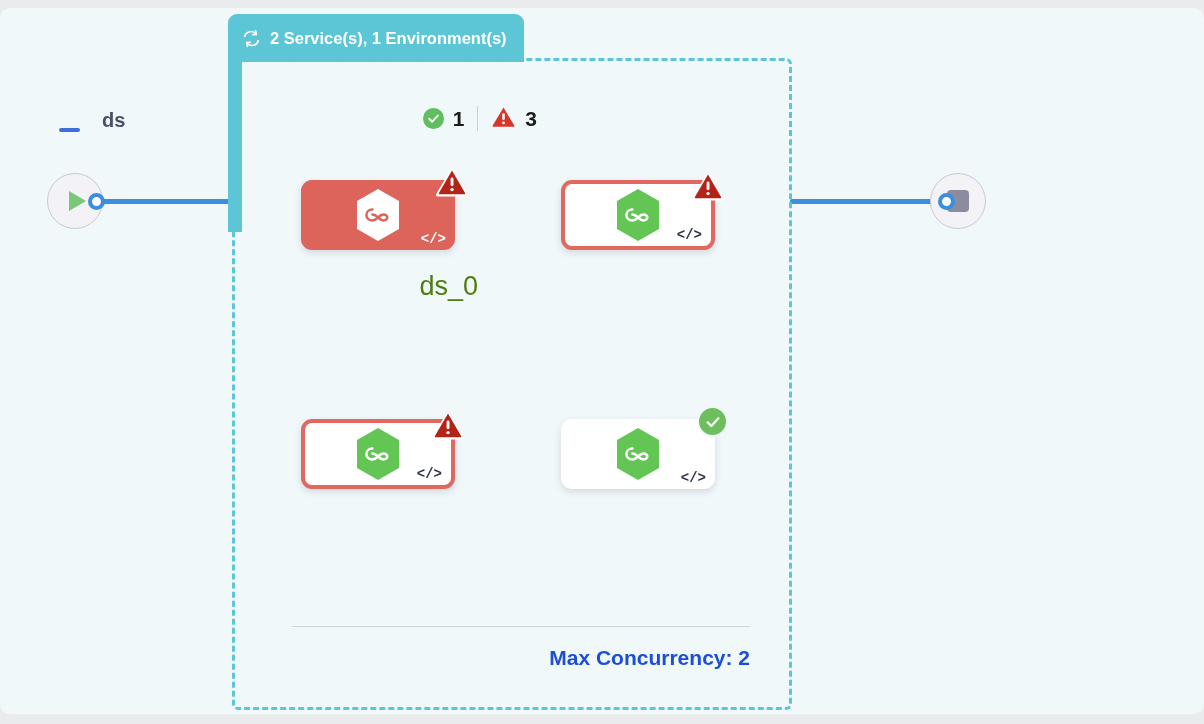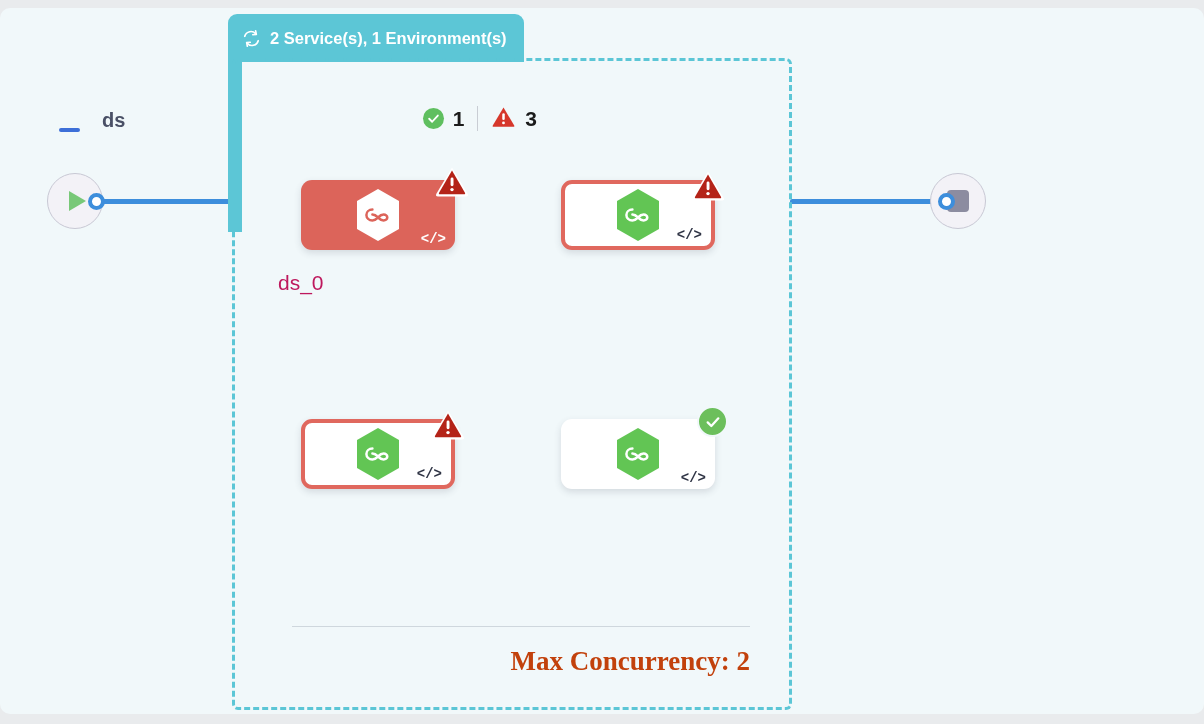--- a/index.html
+++ b/index.html
@@ -231,44 +231,43 @@
     background: #6cbf5c;
     border: 2.5px solid #f1f8fa;
     box-sizing: border-box;
     display: flex;
     align-items: center;
     justify-content: center;
   }
 
   .node-label {
     margin-top: 21px;
-    text-align: left;
-    font-size: 21px;
-    color: #be185d;
+    text-align: right;
+    font-size: 27px;
+    color: #4d7c0f;
   }
 
   
   #group-divider {
     position: absolute;
     left: 292px;
     top: 618px;
     width: 458px;
     height: 1px;
     background: #cfd7dd;
   }
   #max-concurrency {
     position: absolute;
     left: 292px;
     top: 638px;
     width: 458px;
     text-align: right;
-    font-size: 27px;
+    font-size: 21px;
     font-weight: bold;
-    color: #c2410c;
-    font-family: Liberation Serif, serif;
+    color: #1d4ed8;
   }
 </style>
 </head>
 <body>
 
 <div id="canvas">
 
   <div class="edge" id="edge-left"></div>
   <div class="edge" id="edge-right"></div>
 

